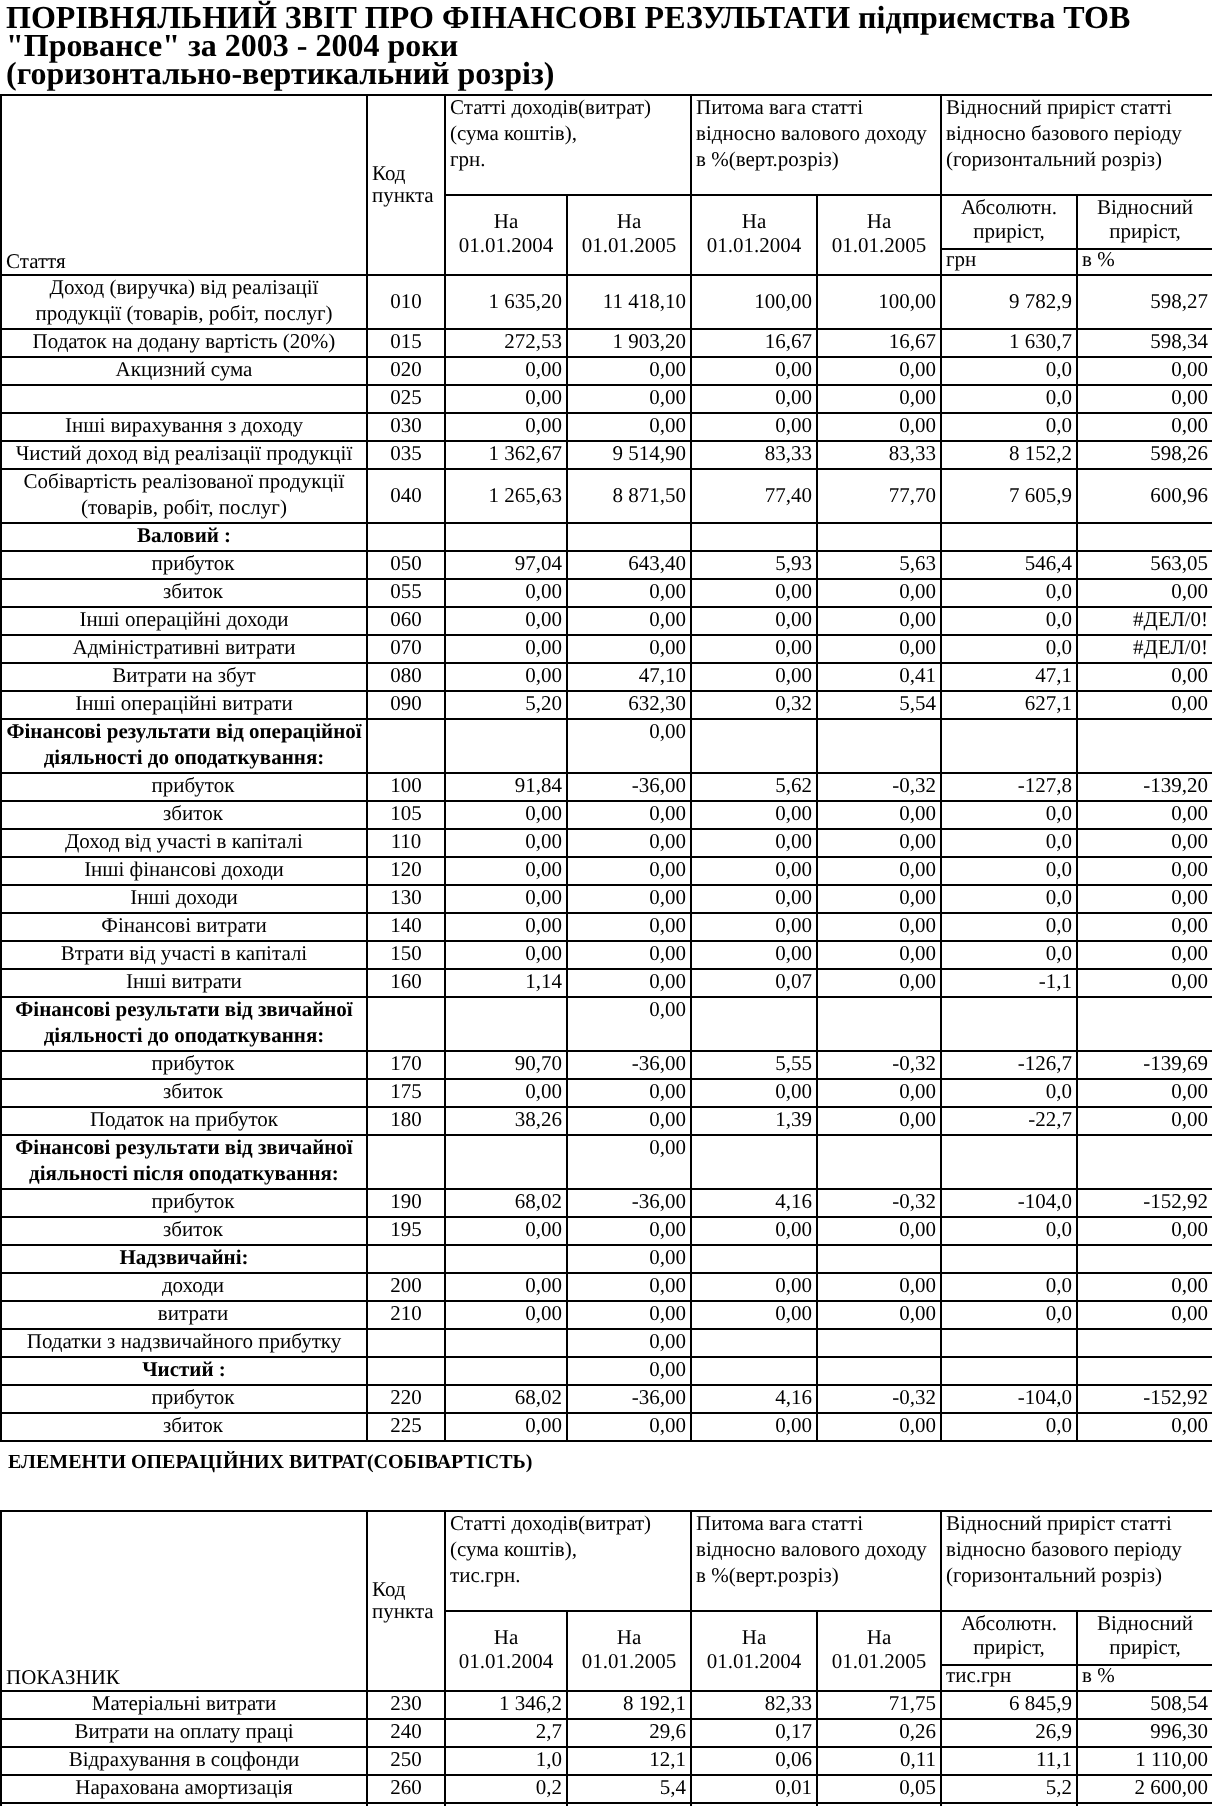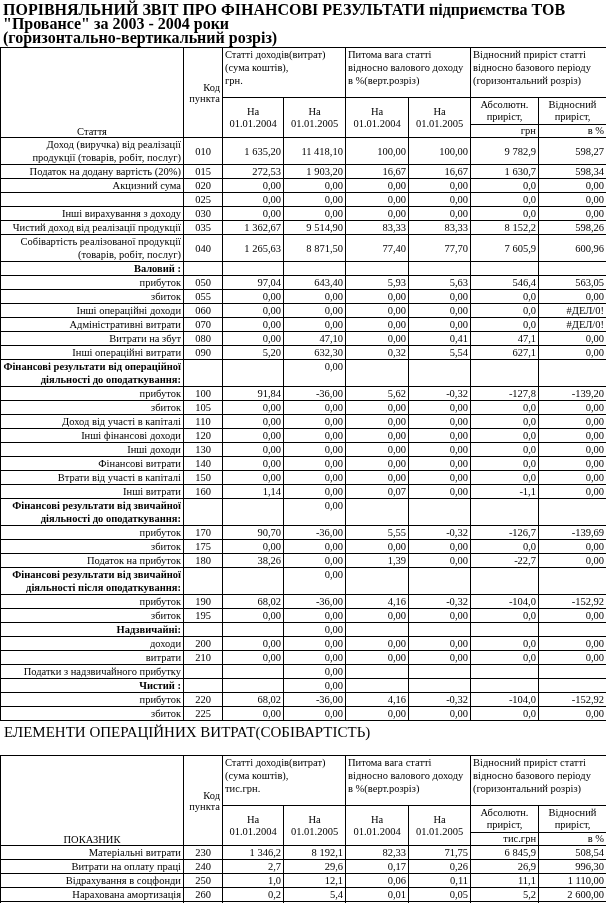--- a/index.html
+++ b/index.html
@@ -12,35 +12,35 @@
 
   table.report { border-collapse: collapse; table-layout: fixed; width: 606px; font-size: 10.5px; }
   .w-article { width: 183px; } .w-code { width: 39px; }
   .w-m1 { width: 61px; } .w-m2 { width: 62px; }
   .w-s1 { width: 63px; } .w-s2 { width: 62px; }
   .w-abs { width: 68px; } .w-rel { width: 68px; }
 
   table.report th, table.report td { border: 1px solid #000; padding: 0 2px; overflow: hidden; }
   table.report th { font-weight: normal; white-space: pre-line; }
 
-  th.h-article { vertical-align: bottom; text-align: center; height: 90px; padding-bottom: 1px; font-family: Liberation Serif, serif; }
-  th.h-code    { vertical-align: middle; text-align: right; }
+  th.h-article { vertical-align: bottom; text-align: left; height: 90px; padding-bottom: 1px; font-family: Liberation Serif, serif; }
+  th.h-code    { vertical-align: middle; text-align: left; }
   th.h-group   { vertical-align: top; text-align: left; height: 50px; padding-top: 1px; line-height: 13px; }
   tr.h-sub th  { vertical-align: middle; text-align: center; height: 25px; line-height: 12px; }
-  tr.h-unit th { vertical-align: middle; text-align: right; height: 13px; line-height: 12px; }
+  tr.h-unit th { vertical-align: middle; text-align: left; height: 13px; line-height: 12px; }
 
   table.report td { line-height: 13px; vertical-align: middle; }
-  td.c-label { text-align: right; }
+  td.c-label { text-align: center; }
   td.c-label.indent { padding-left: 11px; margin-left: 48px; }
   td.c-code  { text-align: center; }
   td.c-num   { text-align: right; }
   tr.bold td.c-label { font-weight: bold; }
   tr.bold td.c-num { vertical-align: top; }
 
-  .section-title { font-weight: normal; font-size: 15px; line-height: 14px; padding: 4px 2px 3px 4px; }
+  .section-title { font-weight: bold; font-size: 10px; line-height: 14px; padding: 4px 2px 3px 4px; }
   .gap { height: 13px; }
 </style>
 </head>
 <body>
 
 <div class="page">
 
   <div class="doc-title">ПОРІВНЯЛЬНИЙ ЗВІТ ПРО ФІНАНСОВІ РЕЗУЛЬТАТИ підприємства ТОВ "Провансе" за 2003 - 2004 роки</div>
   <div class="doc-subtitle">(горизонтально-вертикальний розріз)</div>
 

